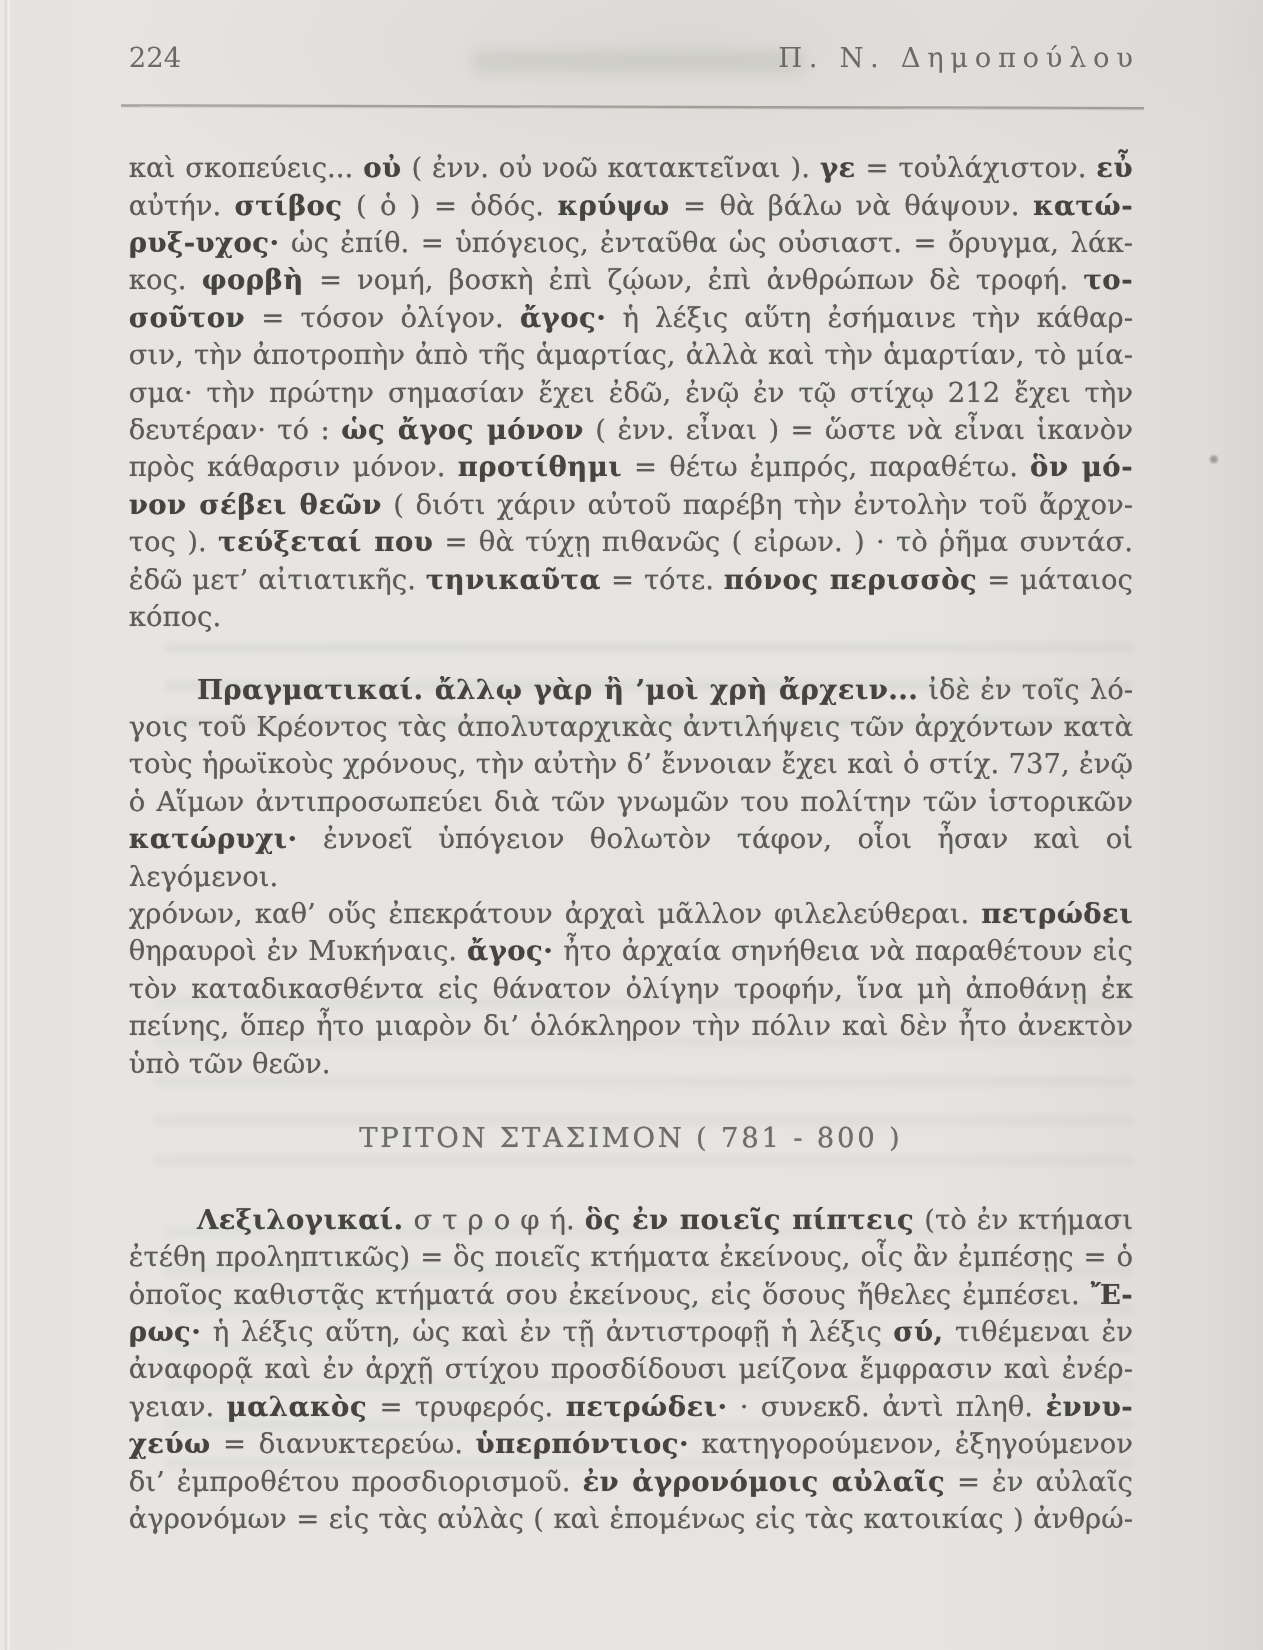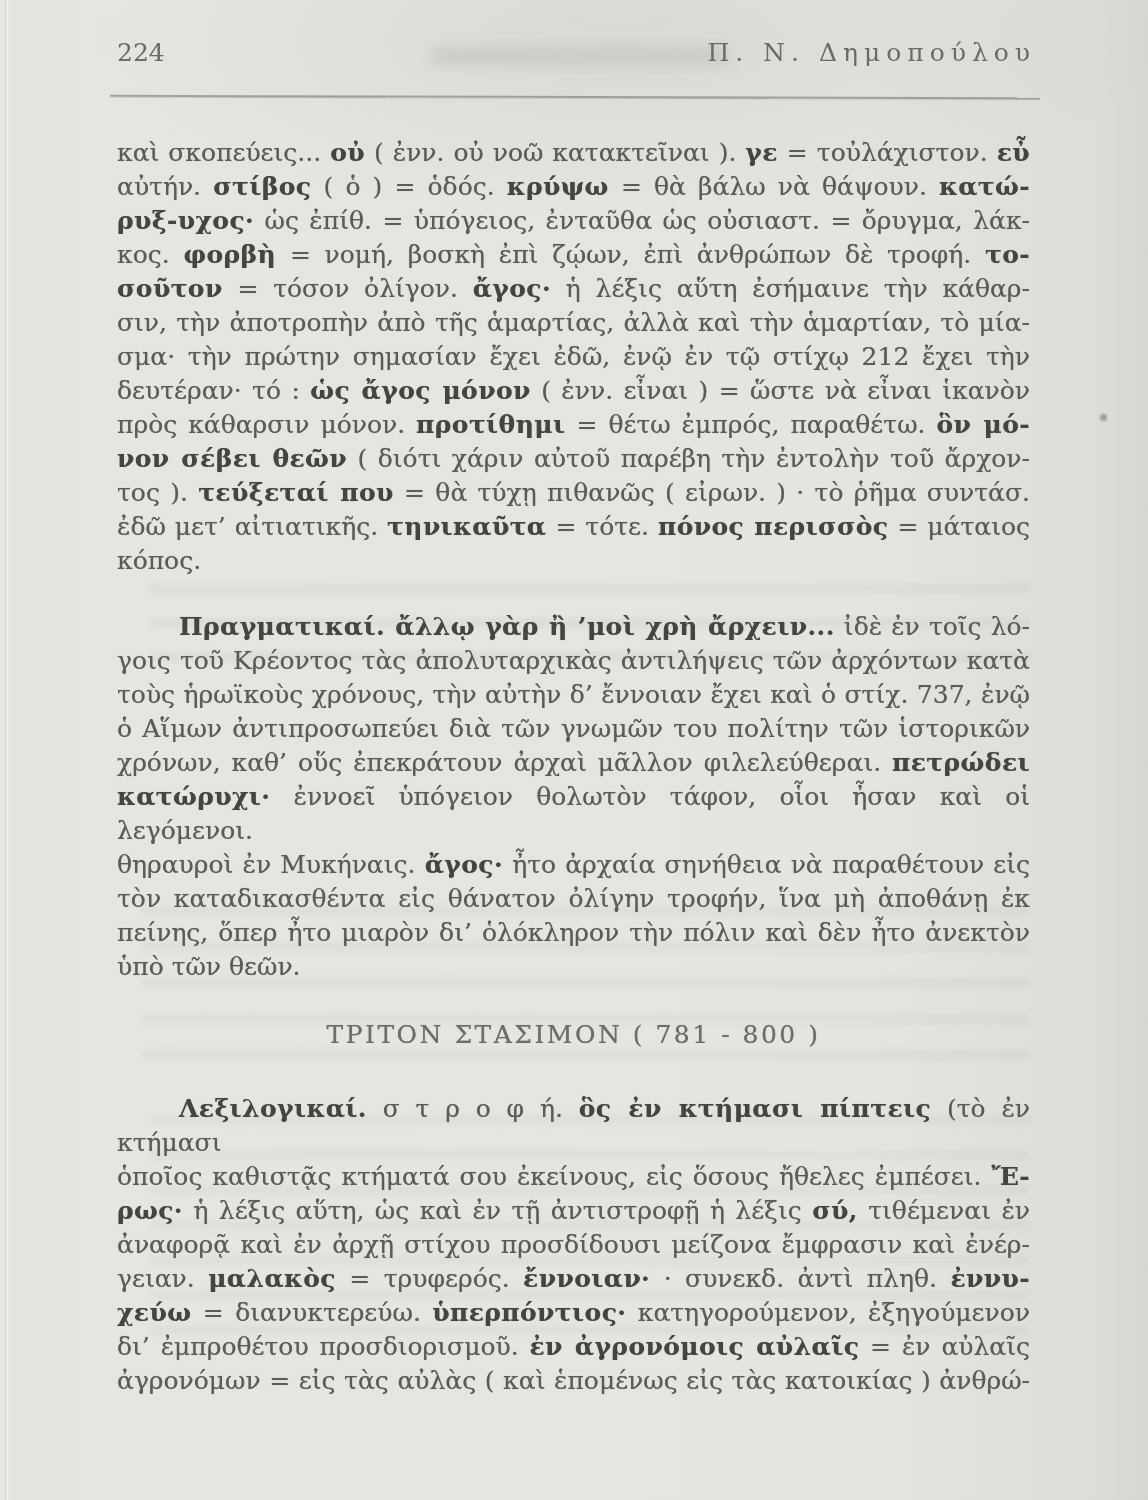--- a/index.html
+++ b/index.html
@@ -85,32 +85,33 @@
         <div class="tline"><b>νον σέβει θεῶν</b> ( διότι χάριν αὐτοῦ παρέβη τὴν ἐντολὴν  τοῦ ἄρχον-</div>
         <div class="tline">τος ). <b>τεύξεταί που</b> = θὰ τύχῃ πιθανῶς ( εἰρων. ) · τὸ ῥῆμα συντάσ.</div>
         <div class="tline">ἐδῶ μετ’ αἰτιατικῆς. <b>τηνικαῦτα</b> = τότε. <b>πόνος περισσὸς</b> = μάταιος</div>
         <div class="tline tline-end">κόπος.</div>
       </div>
     <div class="para para-gap para-indent">
         <div class="tline"><b>Πραγματικαί. ἄλλῳ γὰρ ἢ ’μοὶ χρὴ ἄρχειν...</b> ἰδὲ ἐν τοῖς λό-</div>
         <div class="tline">γοις τοῦ Κρέοντος τὰς ἀπολυταρχικὰς ἀντιλήψεις τῶν ἀρχόντων κατὰ</div>
         <div class="tline">τοὺς ἡρωϊκοὺς χρόνους, τὴν αὐτὴν δ’ ἔννοιαν ἔχει καὶ ὁ στίχ.  737, ἐνῷ</div>
         <div class="tline">ὁ Αἵμων ἀντιπροσωπεύει διὰ τῶν γνωμῶν του πολίτην τῶν ἱστορικῶν</div>
+        <div class="tline"><b>κατώρυχι·</b> ἐννοεῖ ὑπόγειον θολωτὸν τάφον, οἷοι ἦσαν καὶ οἱ λεγόμενοι.</div>
         <div class="tline">χρόνων, καθ’ οὕς ἐπεκράτουν ἀρχαὶ μᾶλλον φιλελεύθεραι. <b>πετρώδει</b></div>
-        <div class="tline"><b>κατώρυχι·</b> ἐννοεῖ ὑπόγειον θολωτὸν τάφον, οἷοι ἦσαν καὶ οἱ λεγόμενοι.</div>
         <div class="tline">θηραυροὶ ἐν Μυκήναις. <b>ἄγος·</b> ἦτο ἀρχαία σηνήθεια νὰ παραθέτουν εἰς</div>
         <div class="tline">τὸν καταδικασθέντα εἰς θάνατον ὀλίγην τροφήν, ἵνα μὴ ἀποθάνῃ ἐκ</div>
         <div class="tline">πείνης, ὅπερ ἦτο μιαρὸν δι’ ὁλόκληρον τὴν πόλιν καὶ δὲν ἦτο ἀνεκτὸν</div>
         <div class="tline tline-end">ὑπὸ τῶν θεῶν.</div>
       </div>
     <div class="stasimon-heading">ΤΡΙΤΟΝ ΣΤΑΣΙΜΟΝ ( 781 - 800 )</div>
     <div class="para para-indent">
-        <div class="tline"><b>Λεξιλογικαί.</b> σ τ ρ ο φ ή. <b>ὃς ἐν κτήμασι πίπτεις</b> (τὸ ἐν κτήμασι</div>
+        <div class="tline"><b>Λεξιλογικαί.</b> σ τ ρ ο φ ή. <b>ὃς ἐν ποιεῖς πίπτεις</b> (τὸ ἐν κτήμασι</div>
+        <div class="tline">ἐτέθη προληπτικῶς) = ὃς ποιεῖς κτήματα ἐκείνους, οἷς ἂν ἐμπέσῃς = ὁ</div>
         <div class="tline">ὁποῖος καθιστᾷς κτήματά σου ἐκείνους, εἰς ὅσους ἤθελες ἐμπέσει.  <b>Ἔ-</b></div>
         <div class="tline"><b>ρως·</b> ἡ λέξις αὕτη, ὡς καὶ ἐν τῇ ἀντιστροφῇ ἡ λέξις <b>σύ,</b> τιθέμεναι ἐν</div>
         <div class="tline">ἀναφορᾷ καὶ ἐν ἀρχῇ στίχου προσδίδουσι μείζονα ἔμφρασιν καὶ ἐνέρ-</div>
-        <div class="tline">γειαν. <b>μαλακὸς</b> = τρυφερός. <b>ἔννοιαν·</b> ·  συνεκδ.  ἀντὶ πληθ. <b>ἐννυ-</b></div>
+        <div class="tline">γειαν. <b>μαλακὸς</b> = τρυφερός. <b>πετρώδει·</b> ·  συνεκδ.  ἀντὶ πληθ. <b>ἐννυ-</b></div>
         <div class="tline"><b>χεύω</b> = διανυκτερεύω. <b>ὑπερπόντιος·</b>  κατηγορούμενον,  ἐξηγούμενον</div>
         <div class="tline">δι’ ἐμπροθέτου προσδιορισμοῦ. <b>ἐν ἀγρονόμοις αὐλαῖς</b> = ἐν αὐλαῖς</div>
         <div class="tline">ἀγρονόμων = εἰς τὰς αὐλὰς ( καὶ ἑπομένως εἰς τὰς κατοικίας ) ἀνθρώ-</div>
       </div>
   </div>
 </div>
 
 </body></html>

